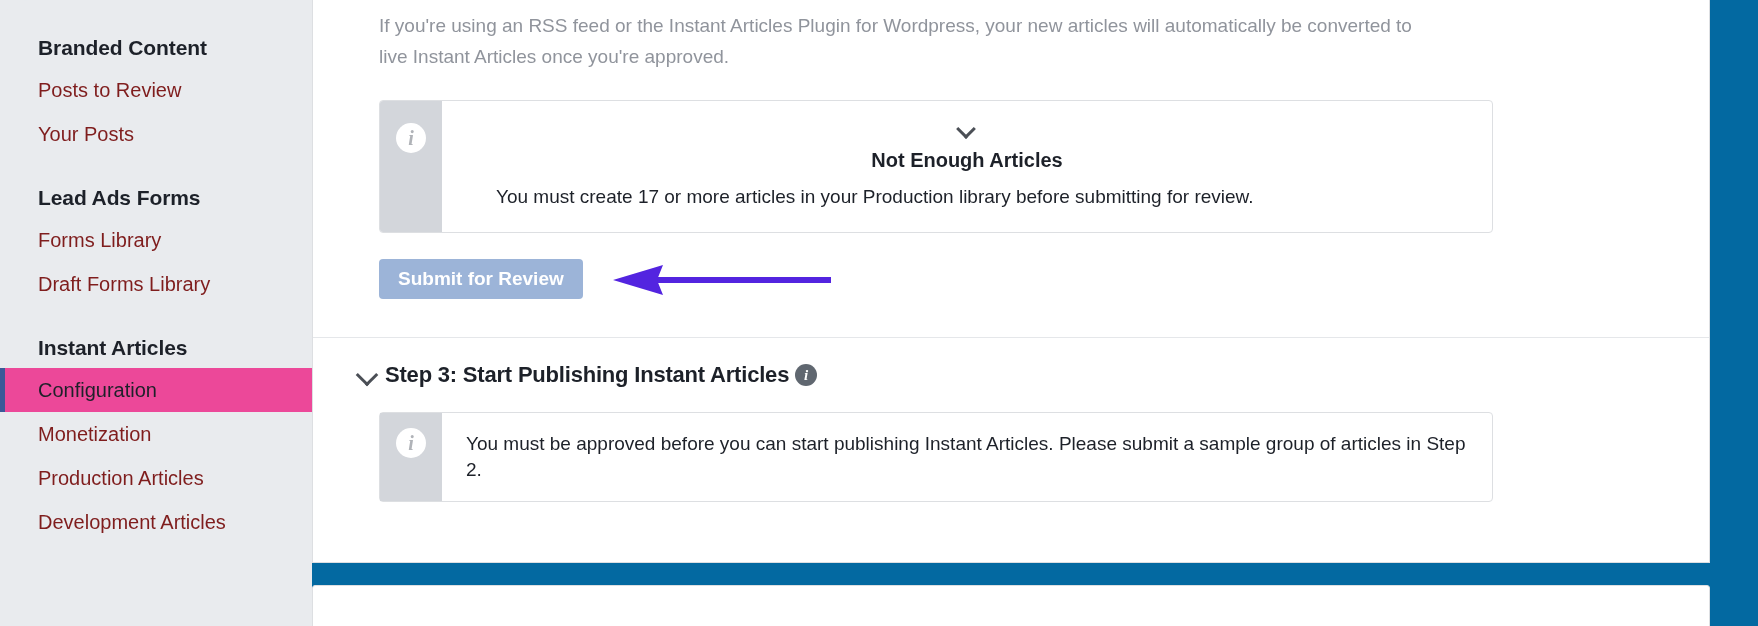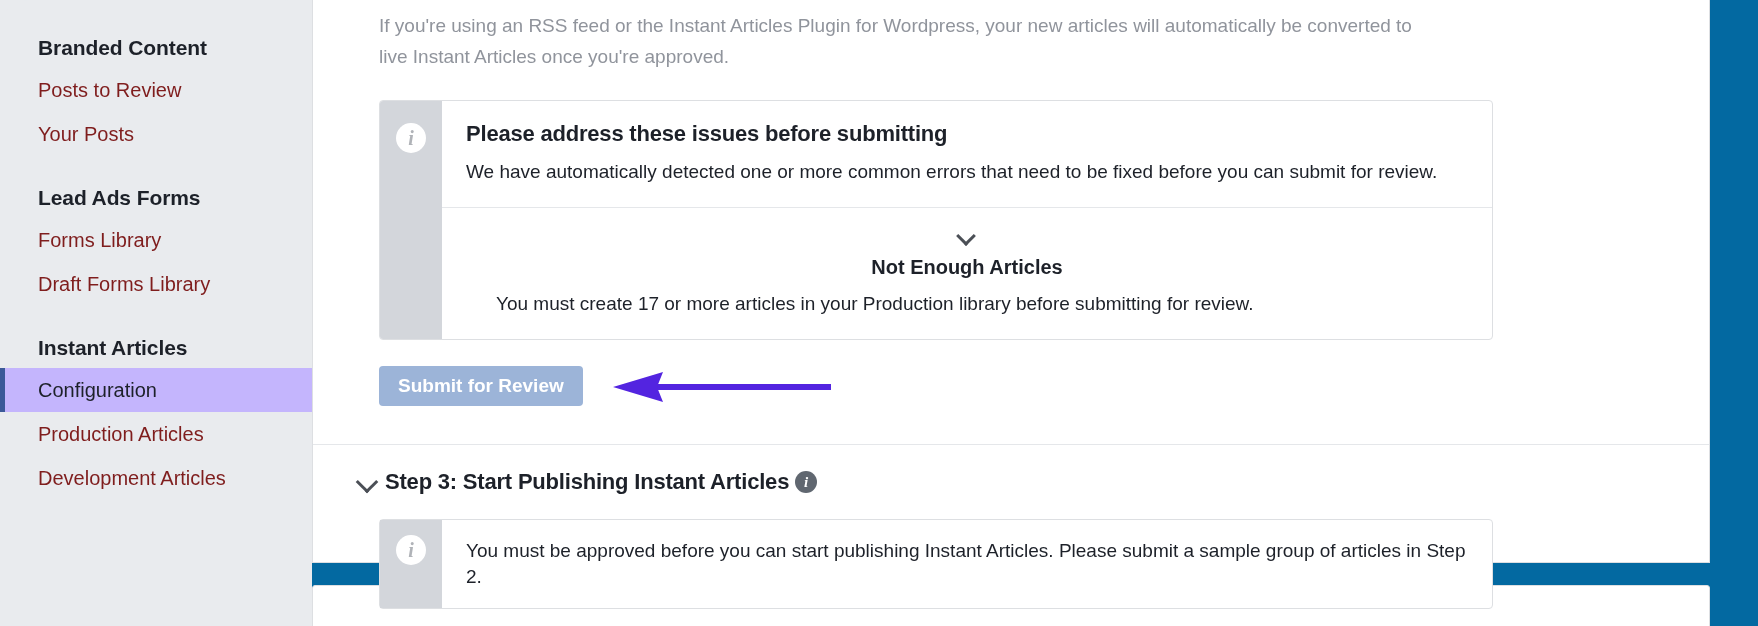--- a/index.html
+++ b/index.html
@@ -44,21 +44,21 @@
     color: #7f1d1d;
     padding: 0 0 0 38px;
     line-height: 44px;
     height: 44px;
     white-space: nowrap;
     position: relative;
     cursor: pointer;
   }
 
   .sidebar-item.active {
-    background: #c4b5fd;
+    background: #ec4899;
     color: #1d2129;
   }
 
   .sidebar-item.active::before {
     content: "";
     position: absolute;
     left: 0; top: 0; bottom: 0;
     width: 5px;
     background: #3b5998;
   }
@@ -316,41 +316,38 @@
       <div class="sidebar-group-title">Lead Ads Forms</div>
       <div class="sidebar-item">Forms Library</div>
       <div class="sidebar-item">Draft Forms Library</div>
     </div>
 
     <div class="sidebar-spacer"></div>
 
     <div>
       <div class="sidebar-group-title">Instant Articles</div>
       <div class="sidebar-item active">Configuration</div>
+      <div class="sidebar-item">Monetization</div>
       <div class="sidebar-item">Production Articles</div>
       <div class="sidebar-item">Development Articles</div>
     </div>
 
   </nav>
 
   <main class="main">
 
     <section class="card card-one">
 
       <p class="intro-text">If you're using an RSS feed or the Instant Articles Plugin for Wordpress, your new articles will automatically be converted to live Instant Articles once you're approved.</p>
 
       <div class="alertbox">
         <div class="alert-icon-col">
           <span class="info-glyph">i</span>
         </div>
         <div class="alert-body">
-          <div class="alert-row-top">
-            <div class="alert-title">Please address these issues before submitting</div>
-            <div class="alert-sub">We have automatically detected one or more common errors that need to be fixed before you can submit for review.</div>
-          </div>
           <div class="alert-row-bottom">
             <div class="issue-head">
               <span class="chev"></span>
               <span class="issue-title">Not Enough Articles</span>
             </div>
             <div class="issue-desc">You must create 17 or more articles in your Production library before submitting for review.</div>
           </div>
         </div>
       </div>
 

